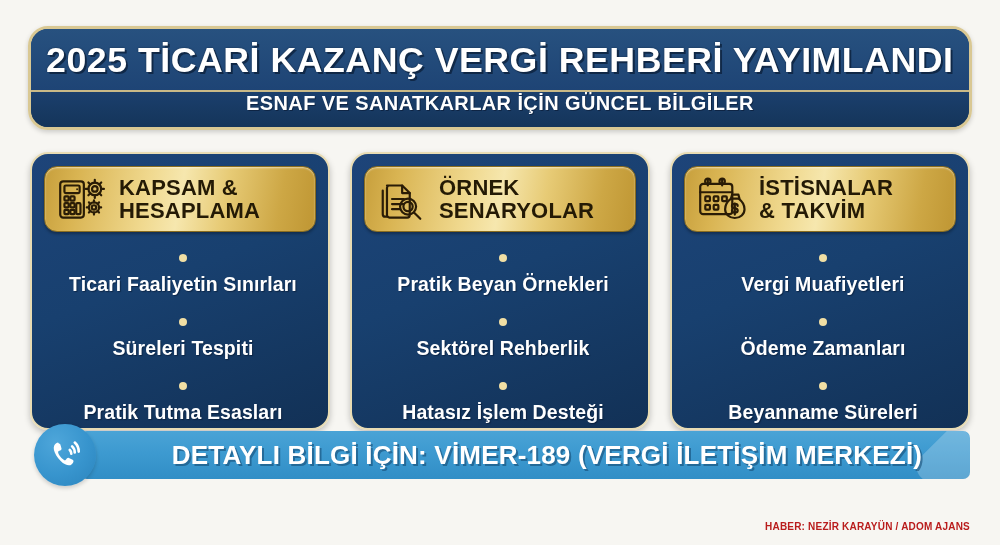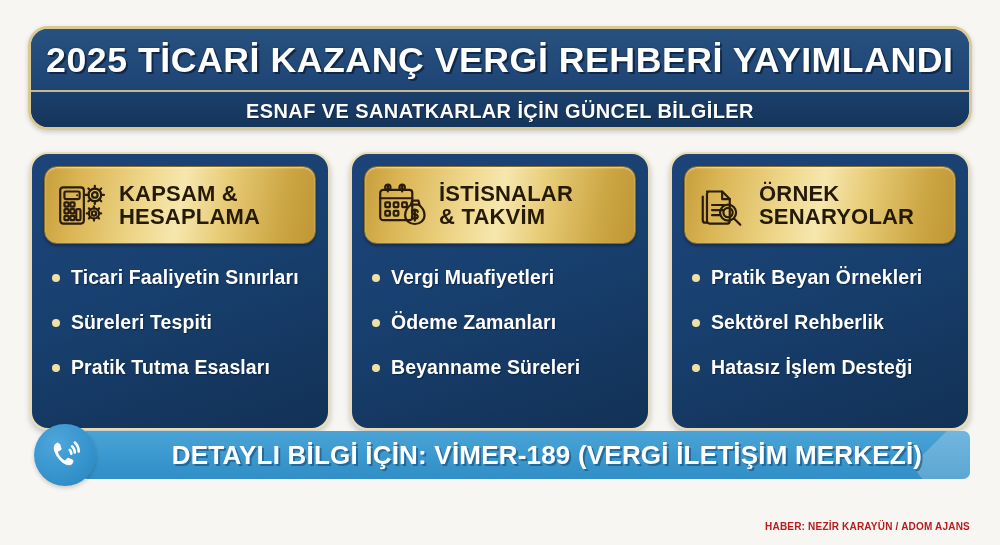--- a/index.html
+++ b/index.html
@@ -47,21 +47,20 @@
     text-shadow:
        2px 2px 0 rgba(8,24,48,0.65),
        0 0 2px rgba(0,0,0,0.4);
     white-space: nowrap;
     transform: scaleX(1.02);
   }
 
   #title-sub {
     height: 38px;
     display: flex;
-    align-items: center;
     justify-content: center;
     background: linear-gradient(180deg, #1b3f6d 0%, #143458 100%);
   }
 
   #title-sub-text {
     color: #ffffff;
     font-size: 20px;
     font-weight: bold;
     letter-spacing: 0.4px;
     text-shadow: 1px 1px 0 rgba(8,24,48,0.6);
@@ -140,20 +139,21 @@
     flex-direction: column;
     justify-content: flex-start;
     gap: 22px;
     flex: 1 1 auto;
   }
 
   .bullets li {
     display: flex;
     align-items: center;
     gap: 11px;
+    flex-direction: column;
   }
 
   .dot {
     flex: 0 0 auto;
     width: 8px;
     height: 8px;
     border-radius: 50%;
     background: #f1dfa4;
   }
 
@@ -299,20 +299,54 @@
         <span class="dot"></span>
         <span class="bullet-text">Pratik Tutma Esasları</span>
       </li>
     </ul>
   </div>
 
   <div class="card">
     <div class="badge">
       <span class="badge-icon">
         <svg viewBox="0 0 64 64" fill="none" stroke="#2a1c06" stroke-width="2.6" stroke-linejoin="round" stroke-linecap="round">
+          <path d="M13 16h18l9 9v26a3 3 0 0 1-3 3H16a3 3 0 0 1-3-3V19a3 3 0 0 1 3-3z"></path>
+          <path d="M8 22v28a3 3 0 0 0 3 3h2"></path>
+          <path d="M31 16v9h9"></path>
+          <path d="M19 32h14M19 38h14M19 44h9"></path>
+          <circle cx="38" cy="41" r="9.5"></circle>
+          <path d="M45 48l7.5 7.5"></path>
+          <circle cx="38" cy="41" r="5.5"></circle>
+        </svg>
+      </span>
+      <span class="badge-title">
+        <span class="ln">ÖRNEK</span>
+        <span class="ln">SENARYOLAR</span>
+      </span>
+    </div>
+    <ul class="bullets">
+      <li>
+        <span class="dot"></span>
+        <span class="bullet-text">Pratik Beyan Örnekleri</span>
+      </li>
+      <li>
+        <span class="dot"></span>
+        <span class="bullet-text">Sektörel Rehberlik</span>
+      </li>
+      <li>
+        <span class="dot"></span>
+        <span class="bullet-text">Hatasız İşlem Desteği</span>
+      </li>
+    </ul>
+  </div>
+
+  <div class="card">
+    <div class="badge">
+      <span class="badge-icon">
+        <svg viewBox="0 0 64 64" fill="none" stroke="#2a1c06" stroke-width="2.6" stroke-linejoin="round" stroke-linecap="round">
           <rect x="5" y="14" width="38" height="36" rx="3.5"></rect>
           <path d="M5 24h38"></path>
           <path d="M14 8.5v7.5M31 8.5v7.5"></path>
           <circle cx="14" cy="11" r="3.2"></circle>
           <circle cx="31" cy="11" r="3.2"></circle>
           <rect x="11" y="29" width="5.5" height="5.5" rx="1"></rect>
           <rect x="21" y="29" width="5.5" height="5.5" rx="1"></rect>
           <rect x="31" y="29" width="5.5" height="5.5" rx="1"></rect>
           <rect x="11" y="39" width="5.5" height="5.5" rx="1"></rect>
           <rect x="21" y="39" width="5.5" height="5.5" rx="1"></rect>
@@ -336,54 +370,20 @@
         <span class="dot"></span>
         <span class="bullet-text">Ödeme Zamanları</span>
       </li>
       <li>
         <span class="dot"></span>
         <span class="bullet-text">Beyanname Süreleri</span>
       </li>
     </ul>
   </div>
 
-  <div class="card">
-    <div class="badge">
-      <span class="badge-icon">
-        <svg viewBox="0 0 64 64" fill="none" stroke="#2a1c06" stroke-width="2.6" stroke-linejoin="round" stroke-linecap="round">
-          <path d="M13 16h18l9 9v26a3 3 0 0 1-3 3H16a3 3 0 0 1-3-3V19a3 3 0 0 1 3-3z"></path>
-          <path d="M8 22v28a3 3 0 0 0 3 3h2"></path>
-          <path d="M31 16v9h9"></path>
-          <path d="M19 32h14M19 38h14M19 44h9"></path>
-          <circle cx="38" cy="41" r="9.5"></circle>
-          <path d="M45 48l7.5 7.5"></path>
-          <circle cx="38" cy="41" r="5.5"></circle>
-        </svg>
-      </span>
-      <span class="badge-title">
-        <span class="ln">ÖRNEK</span>
-        <span class="ln">SENARYOLAR</span>
-      </span>
-    </div>
-    <ul class="bullets">
-      <li>
-        <span class="dot"></span>
-        <span class="bullet-text">Pratik Beyan Örnekleri</span>
-      </li>
-      <li>
-        <span class="dot"></span>
-        <span class="bullet-text">Sektörel Rehberlik</span>
-      </li>
-      <li>
-        <span class="dot"></span>
-        <span class="bullet-text">Hatasız İşlem Desteği</span>
-      </li>
-    </ul>
-  </div>
-
 </div>
 
 <div id="footer">
   <div id="phone-circle">
     <svg viewBox="0 0 64 64" fill="none" stroke="#ffffff" stroke-width="4.4" stroke-linecap="round" stroke-linejoin="round">
       <path d="M20.5 11c-2.5 0-5.5 2.2-6.8 5.4-1.6 3.9-.4 9.6 3.6 16.4 4 6.8 9.9 12.3 15 14.9 4.2 2.2 8.4 2.3 10.6.3 1.8-1.6 3.4-4 3.4-5.6 0-.9-.6-1.7-1.5-2.2l-6.2-3.3c-1.1-.6-2.4-.3-3.2.6l-2.3 2.8c-.6.7-1.6.9-2.4.4-2.4-1.4-5-3.7-7-6.4-1.8-2.5-3-5-3.3-6.7-.2-.9.3-1.8 1.1-2.2l3.3-1.6c1.1-.5 1.6-1.7 1.3-2.8l-1.9-6.6c-.3-1-1.1-1.7-2.1-1.9-.4-.1-.8-.2-1.2-.2z" fill="#ffffff" stroke="none"></path>
       <path d="M44 17.5c2.8 2.6 4.4 6.3 4.4 10.3"></path>
       <path d="M40 23.5c1.7 1.6 2.6 3.8 2.6 6.2"></path>
       <path d="M48.5 11c4.2 3.9 6.6 9.4 6.6 15.3"></path>
     </svg>

